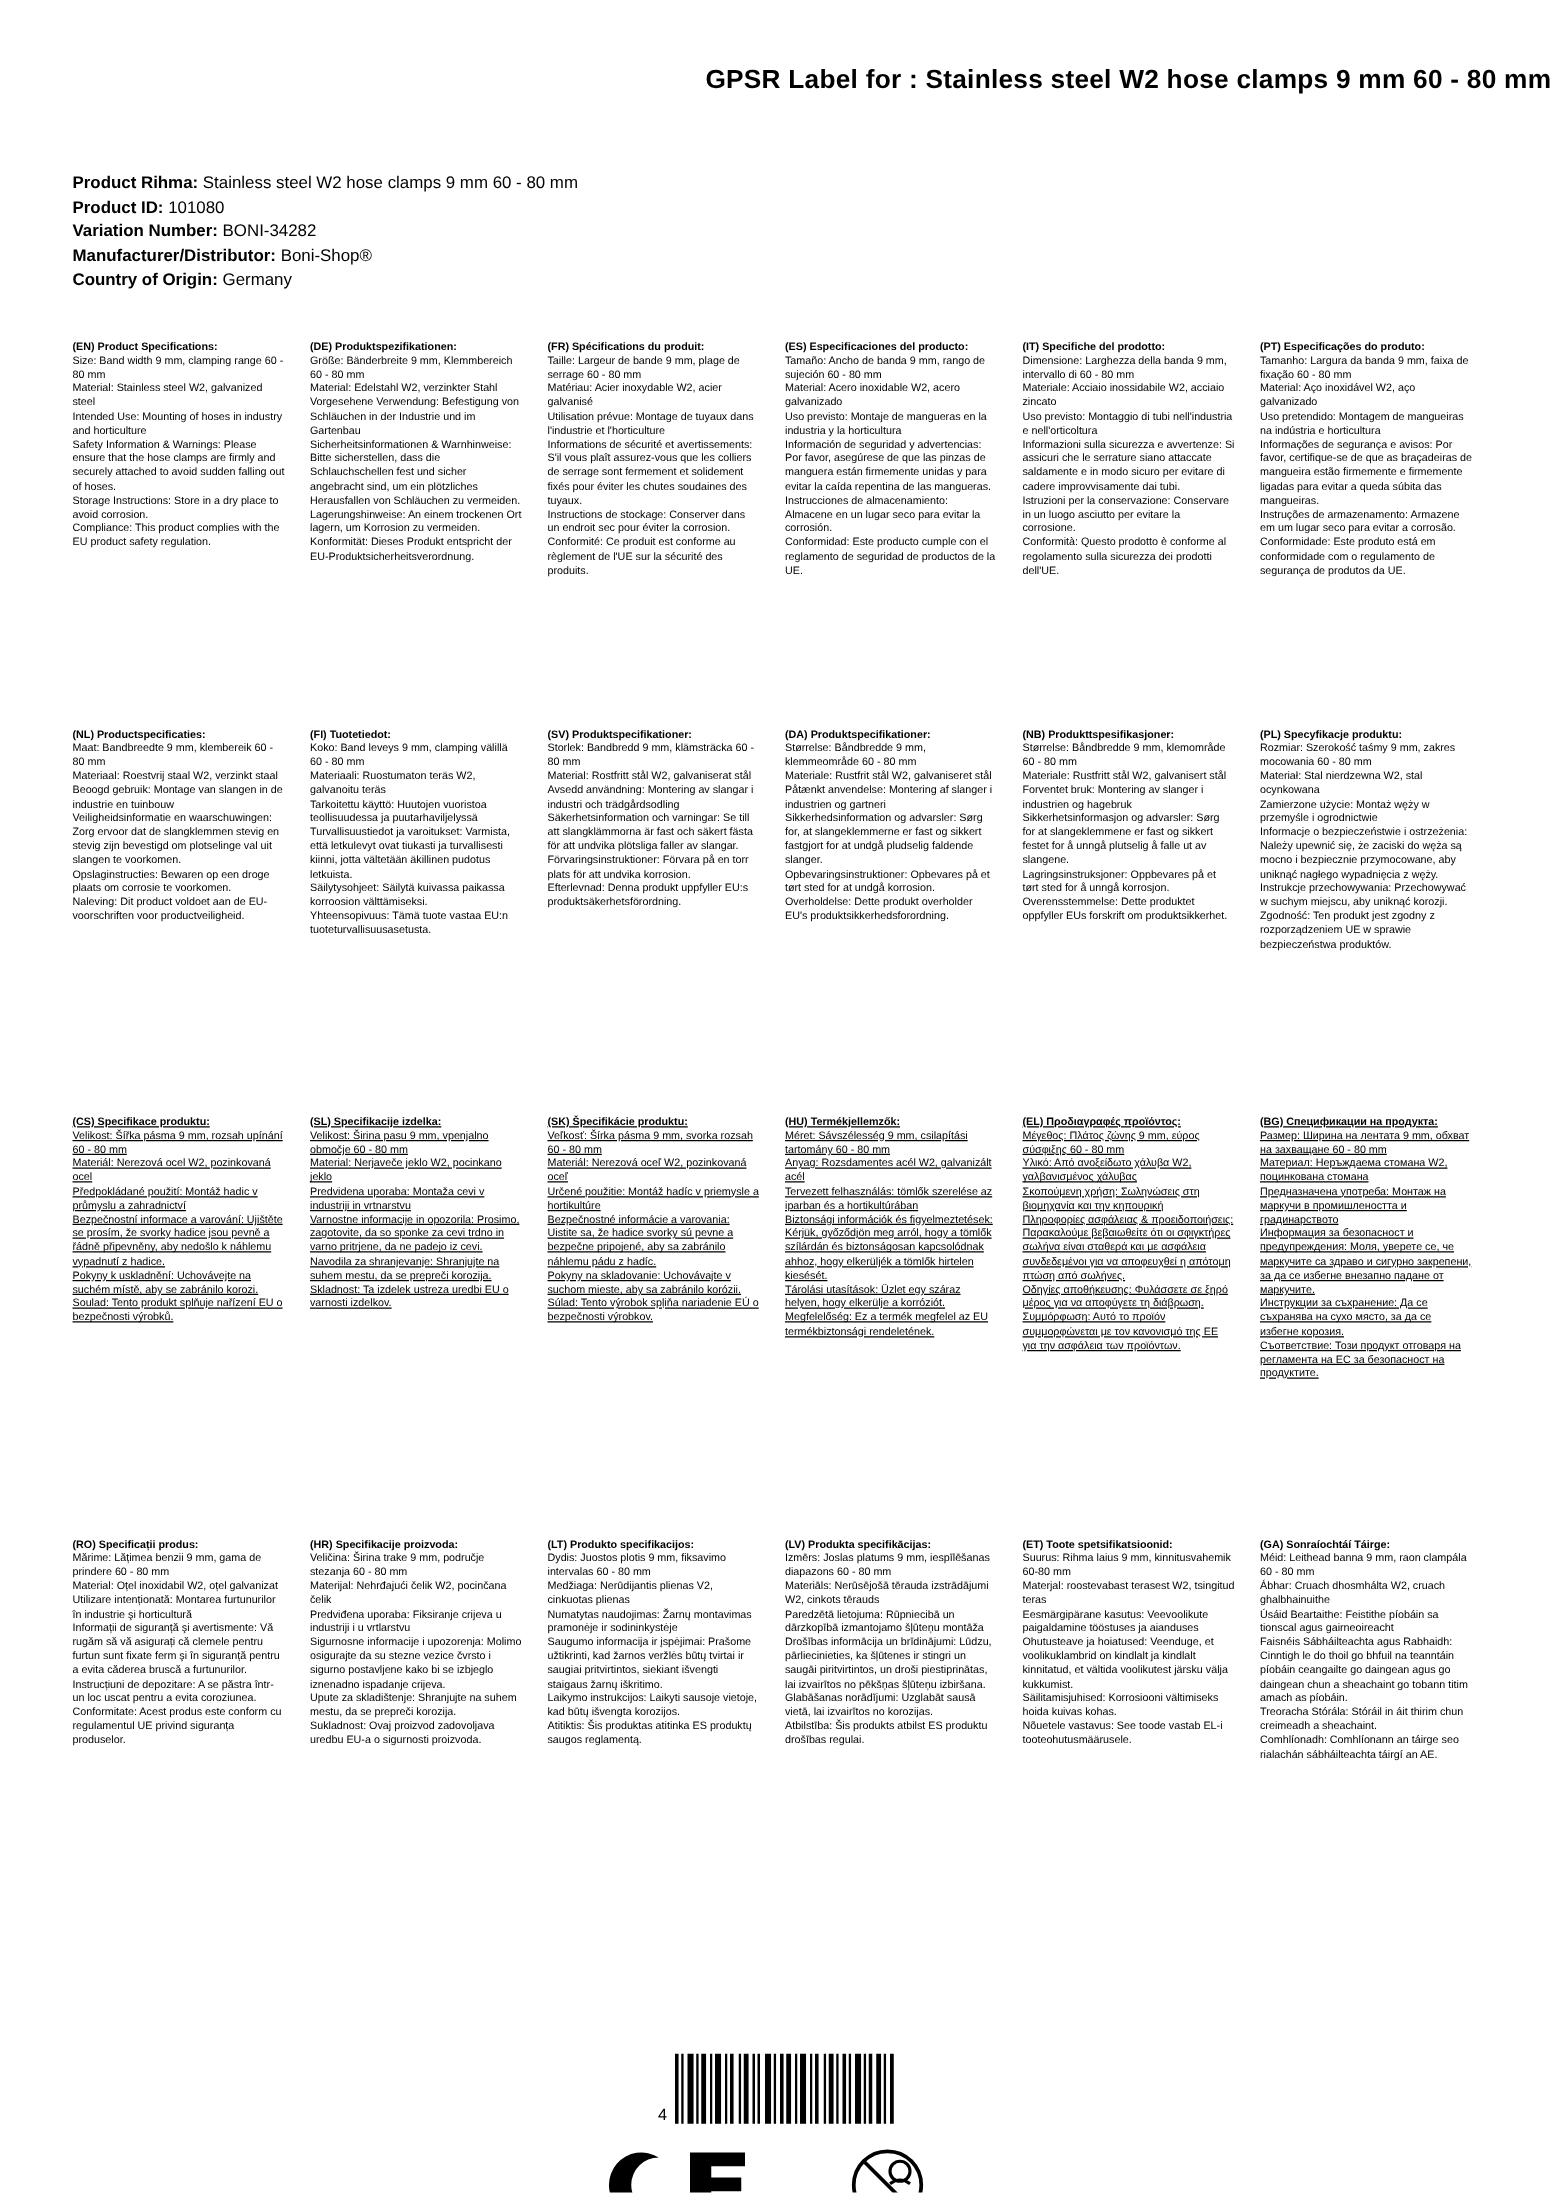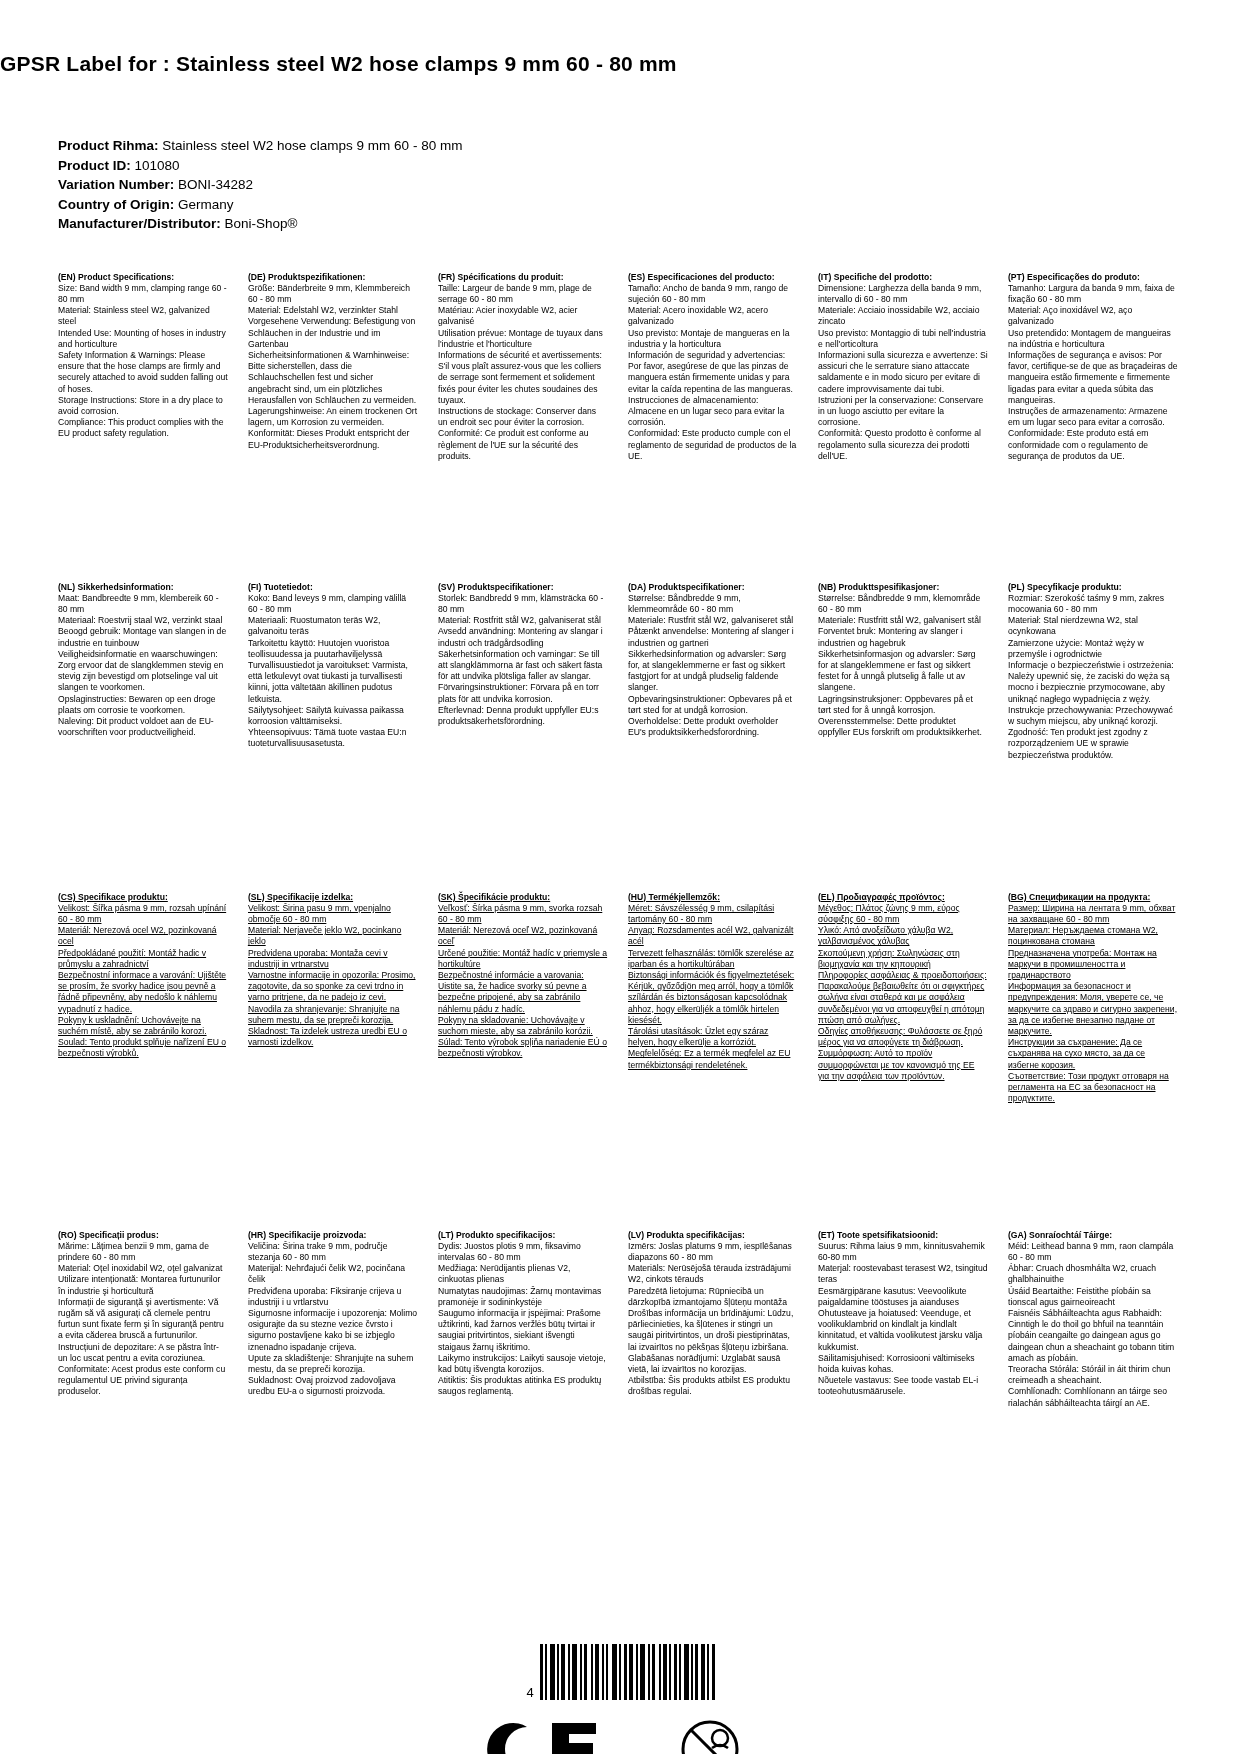--- a/index.html
+++ b/index.html
@@ -5,21 +5,21 @@
   html, body { margin:0; padding:0; background:#ffffff; }
   body {
     width:1241px; height:1754px;
     font-family:"Liberation Sans", sans-serif;
     color:#000000;
     -webkit-font-smoothing:antialiased;
   }
   .page { position:relative; width:1241px; height:1754px; box-sizing:border-box; }
 
   .doc-title {
-    text-align:left;
+    text-align:right;
     font-size:21px;
     font-weight:bold;
     margin:52px 0 0 0;
     letter-spacing:.2px;
   }
 
   .meta {
     margin:60px 0 0 58px;
     font-size:13.5px;
     line-height:19.5px;
@@ -86,26 +86,26 @@
     </div>
     <div class="row">
       <span class="lbl">Product ID:</span>
       <span class="val">101080</span>
     </div>
     <div class="row">
       <span class="lbl">Variation Number:</span>
       <span class="val">BONI-34282</span>
     </div>
     <div class="row">
+      <span class="lbl">Manufacturer/Distributor:</span>
+      <span class="val">Boni-Shop®</span>
+    </div>
+    <div class="row">
       <span class="lbl">Country of Origin:</span>
       <span class="val">Germany</span>
-    </div>
-    <div class="row">
-      <span class="lbl">Manufacturer/Distributor:</span>
-      <span class="val">Boni-Shop®</span>
     </div>
   </div>
 
   <div class="grid band1 rowblock">
     <div class="cell">
       <span class="hd">(EN) Product Specifications:</span>
       <span class="bd">Size: Band width 9 mm, clamping range 60 - 80 mm
 Material: Stainless steel W2, galvanized steel
 Intended Use: Mounting of hoses in industry and horticulture
 Safety Information &amp; Warnings: Please ensure that the hose clamps are firmly and securely attached to avoid sudden falling out of hoses.
@@ -154,21 +154,21 @@
 Material: Aço inoxidável W2, aço galvanizado
 Uso pretendido: Montagem de mangueiras na indústria e horticultura
 Informações de segurança e avisos: Por favor, certifique-se de que as braçadeiras de mangueira estão firmemente e firmemente ligadas para evitar a queda súbita das mangueiras.
 Instruções de armazenamento: Armazene em um lugar seco para evitar a corrosão.
 Conformidade: Este produto está em conformidade com o regulamento de segurança de produtos da UE.</span>
     </div>
   </div>
 
   <div class="grid band2 rowblock">
     <div class="cell">
-      <span class="hd">(NL) Sikkerhedsinformation:</span>
+      <span class="hd">(NL) Productspecificaties:</span>
       <span class="bd">Maat: Bandbreedte 9 mm, klembereik 60 - 80 mm
 Materiaal: Roestvrij staal W2, verzinkt staal
 Beoogd gebruik: Montage van slangen in de industrie en tuinbouw
 Veiligheidsinformatie en waarschuwingen: Zorg ervoor dat de slangklemmen stevig en stevig zijn bevestigd om plotselinge val uit slangen te voorkomen.
 Opslaginstructies: Bewaren op een droge plaats om corrosie te voorkomen.
 Naleving: Dit product voldoet aan de EU-voorschriften voor productveiligheid.</span>
     </div>
     <div class="cell">
       <span class="hd">(FI) Tuotetiedot:</span>
       <span class="bd">Koko: Band leveys 9 mm, clamping välillä 60 - 80 mm

